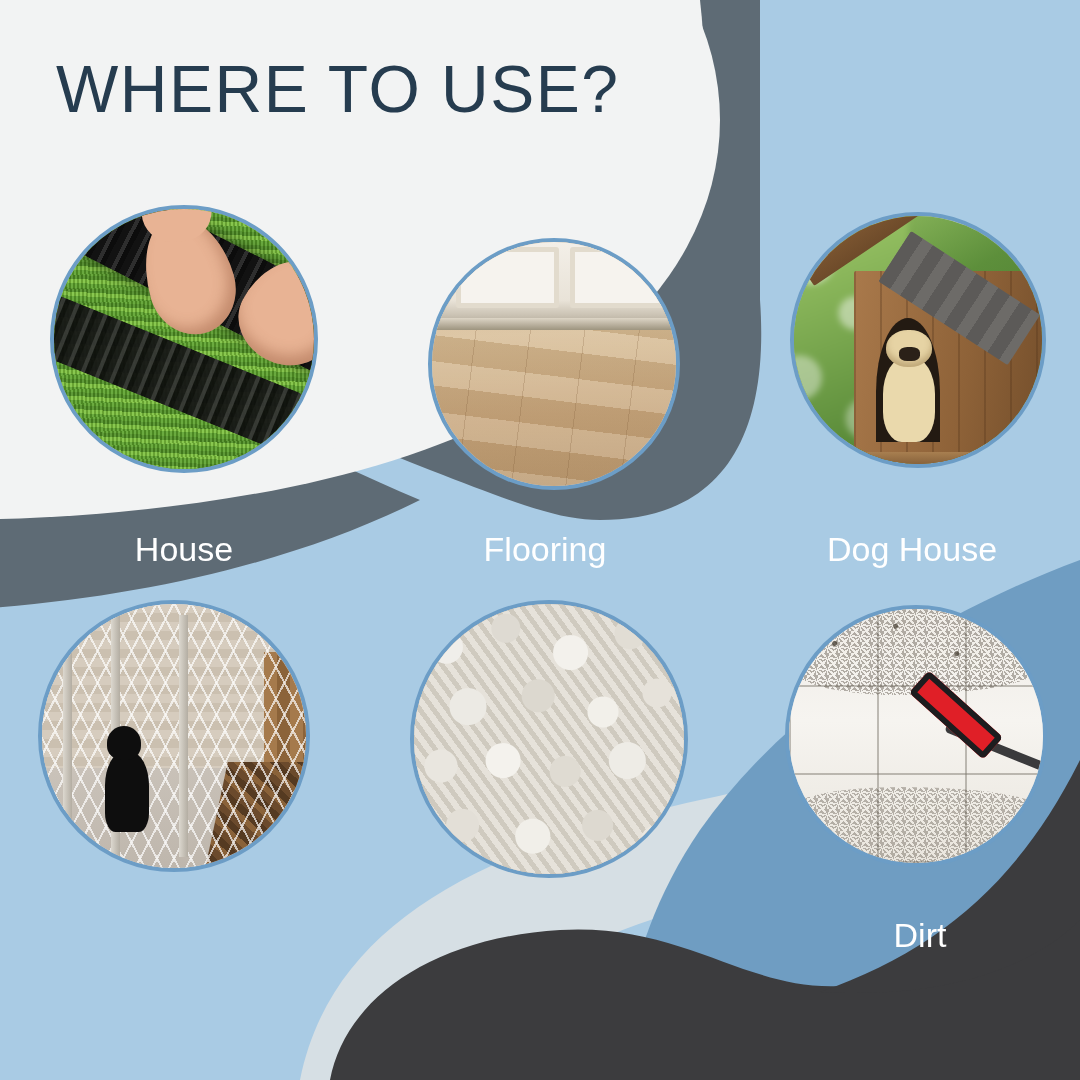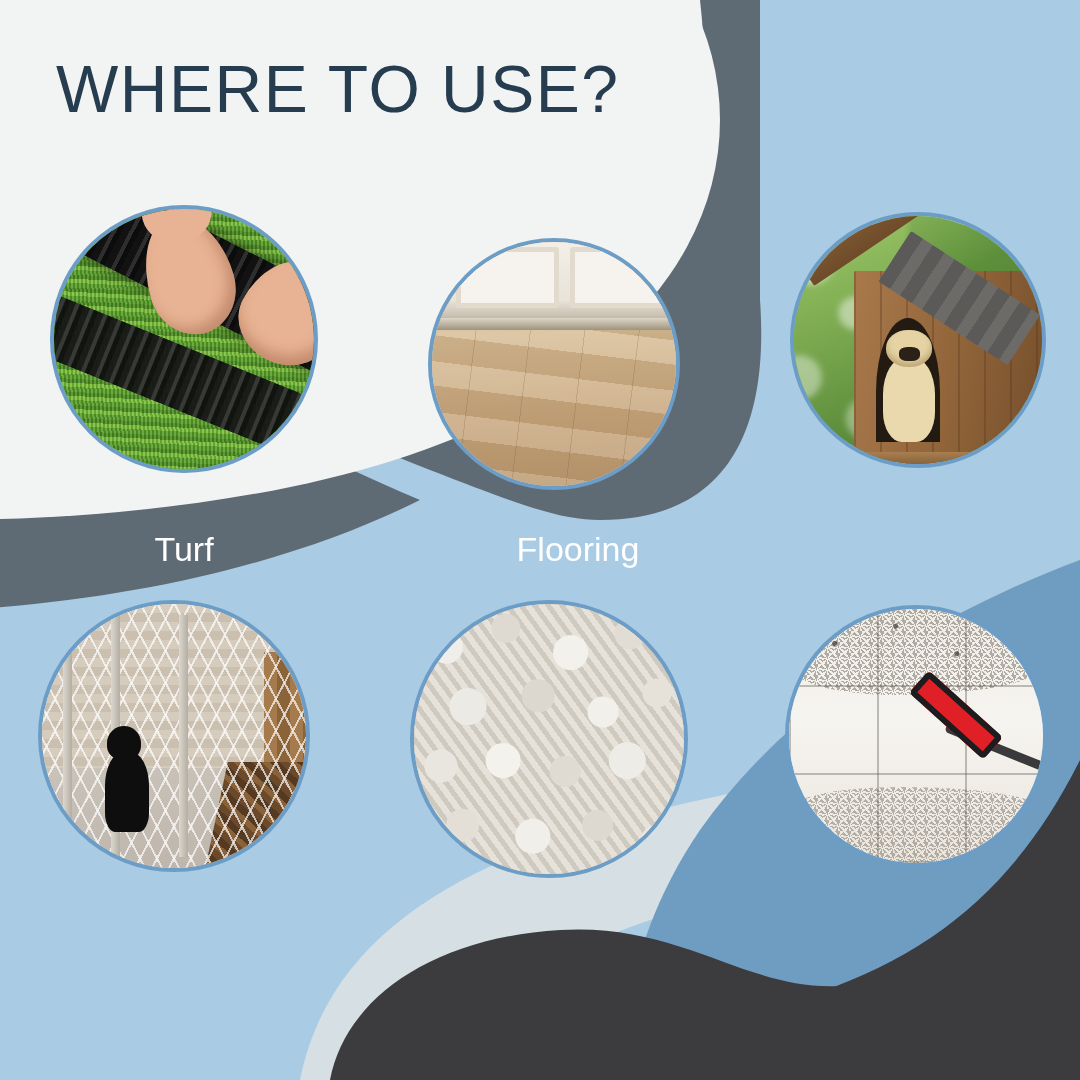--- a/index.html
+++ b/index.html
@@ -229,41 +229,42 @@
   <div class="circ" style="left:50px;top:205px;width:268px;height:268px;">
     <div class="ph turf">
       <div class="hand h1">
           <div class="arm"></div>
         </div>
       <div class="hand h2">
           <div class="arm"></div>
         </div>
     </div>
   </div>
-  <div class="lbl" style="left:44px;top:530px;width:280px;">Turf</div>
+  <div class="lbl" style="left:44px;top:530px;width:280px;">House</div>
 
   <div class="circ" style="left:428px;top:238px;width:252px;height:252px;">
     <div class="ph floor">
       <div class="cab"></div>
       <div class="base"></div>
     </div>
   </div>
-  <div class="lbl" style="left:438px;top:530px;width:280px;">Flooring</div>
+  <div class="lbl" style="left:405px;top:530px;width:280px;">Flooring</div>
 
   <div class="circ" style="left:790px;top:212px;width:256px;height:256px;">
     <div class="ph dogh">
       <div class="tree"></div>
       <div class="body"></div>
       <div class="roofL"></div>
       <div class="roofR"></div>
       <div class="door"></div>
       <div class="pug"></div>
       <div class="plank"></div>
     </div>
   </div>
+  <div class="lbl" style="left:772px;top:530px;width:280px;">Dog House</div>
 
   <div class="circ" style="left:38px;top:600px;width:272px;height:272px;">
     <div class="ph kennel">
       <div class="wall"></div>
       <div class="fencewood"></div>
       <div class="mulch"></div>
       <div class="mesh"></div>
       <div class="post" style="left:26%;"></div>
       <div class="post" style="left:52%;"></div>
       <div class="post" style="left:8%;"></div>
@@ -276,14 +277,15 @@
   </div>
 
   <div class="circ" style="left:785px;top:605px;width:262px;height:262px;">
     <div class="ph dirt">
       <div class="dust"></div>
       <div class="dust2"></div>
       <div class="handle"></div>
       <div class="broom"></div>
     </div>
   </div>
+  <div class="lbl" style="left:780px;top:916px;width:280px;">Dirt</div>
 
 </div>
 
 </body></html>

